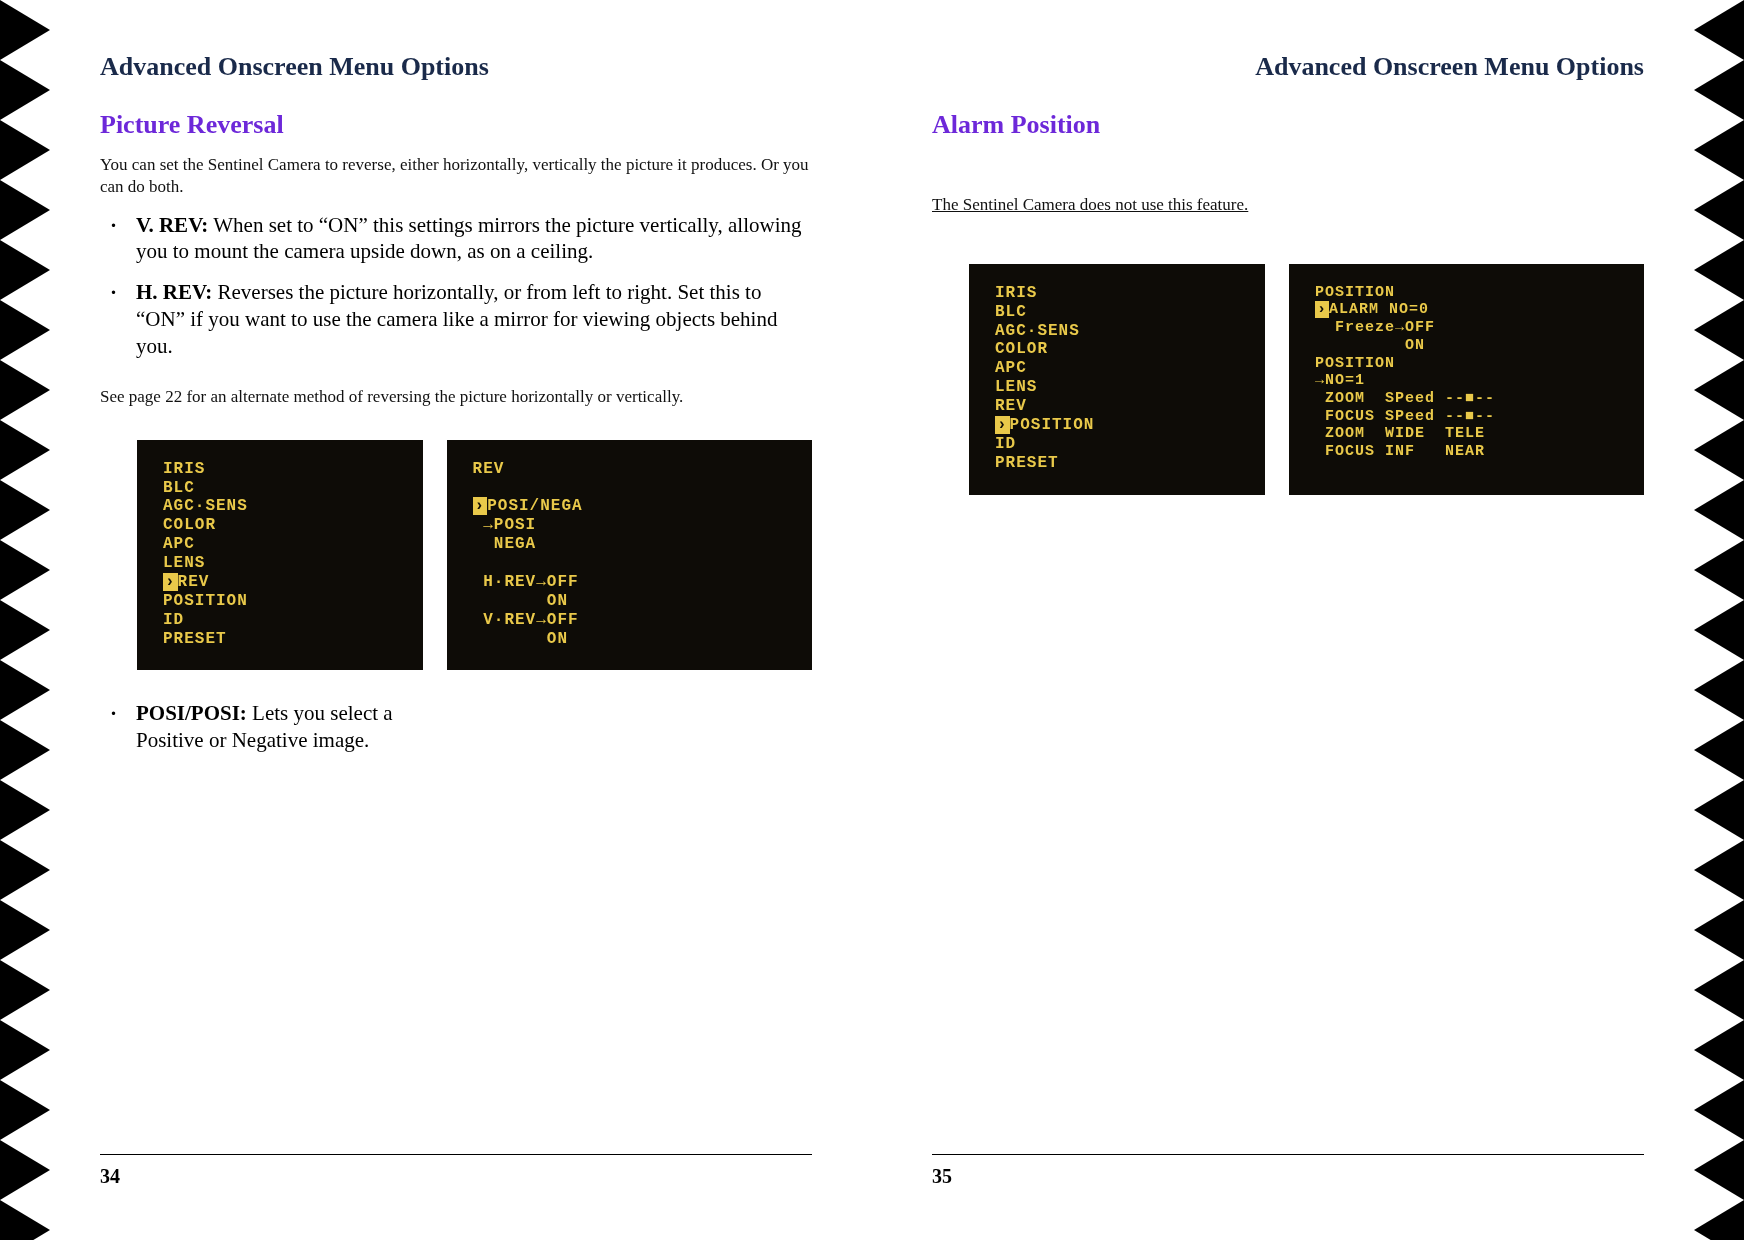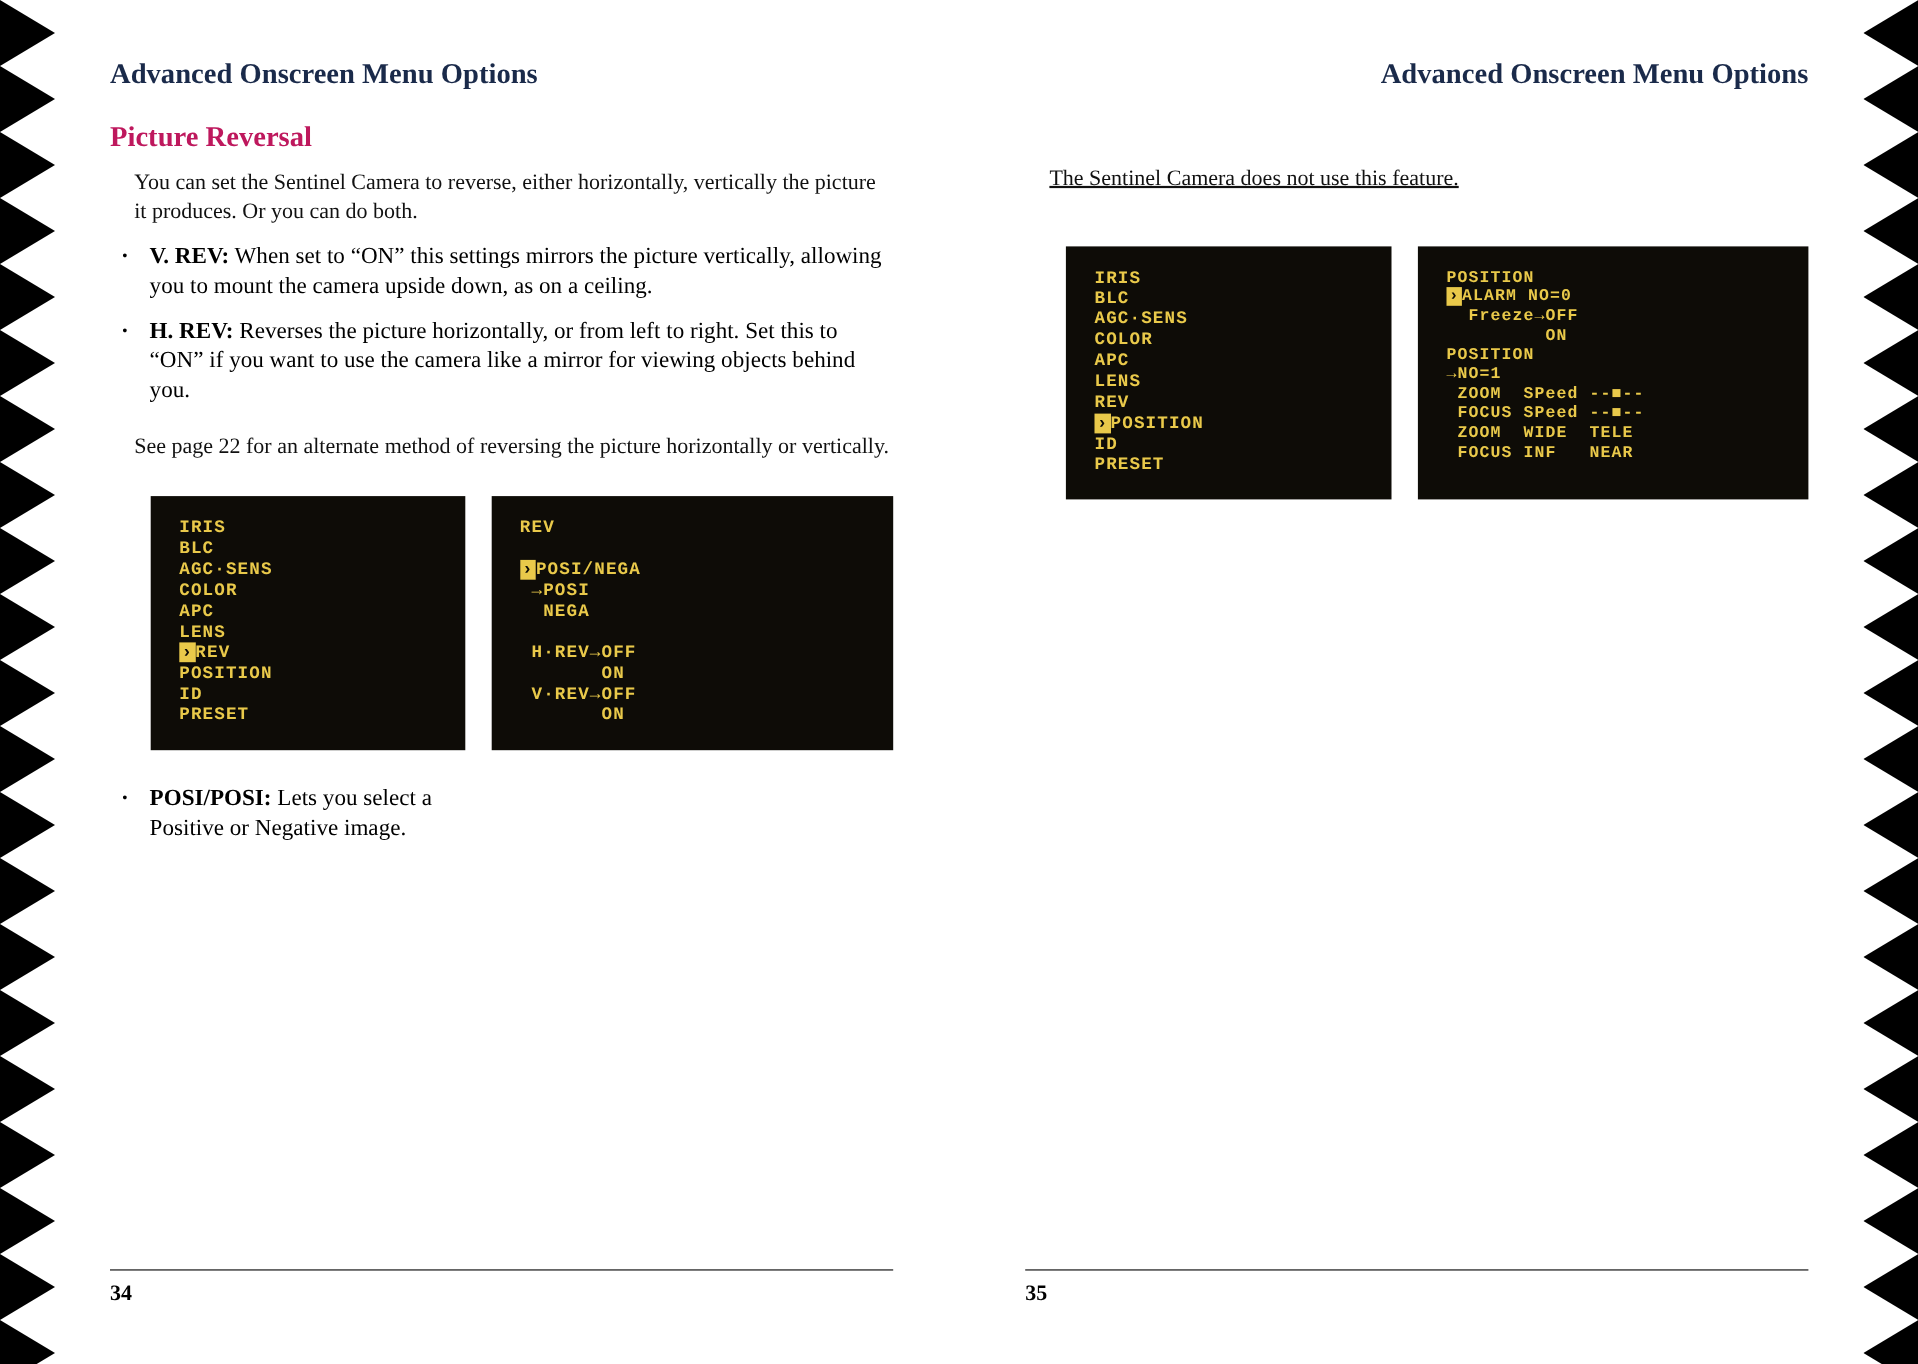--- a/index.html
+++ b/index.html
@@ -48,30 +48,29 @@
     font-weight: bold;
     font-size: 26px;
     color: #1a2a4a;
     margin-bottom: 28px;
   }
   .page-right .header { text-align: right; }
 
   .subhead {
     font-weight: bold;
     font-size: 26px;
-    color: #be185d;
+    color: #6d28d9;
     margin-bottom: 14px;
   }
 
   .body-text {
-    font-size: 20px;
+    font-size: 17px;
     color: #111;
     line-height: 1.28;
     margin-bottom: 14px;
-    margin-left: 22px;
   }
 
   ul.bullets {
     list-style: none;
     padding-left: 28px;
     margin-bottom: 12px;
   }
   ul.bullets li {
     position: relative;
     font-size: 21px;
@@ -225,20 +224,21 @@
     </ul>
 
     <div class="footer">
       <hr>
       <div class="num">34</div>
     </div>
   </div>
 
   <div class="page page-right">
     <div class="header">Advanced Onscreen Menu Options</div>
+    <div class="subhead">Alarm Position</div>
     <div class="body-text first">The Sentinel Camera does not use this feature.</div>
 
     <div class="screens-row">
       <div class="osd osd-right"><span>IRIS
 BLC
 AGC·SENS
 COLOR
 APC
 LENS
 REV</span>

